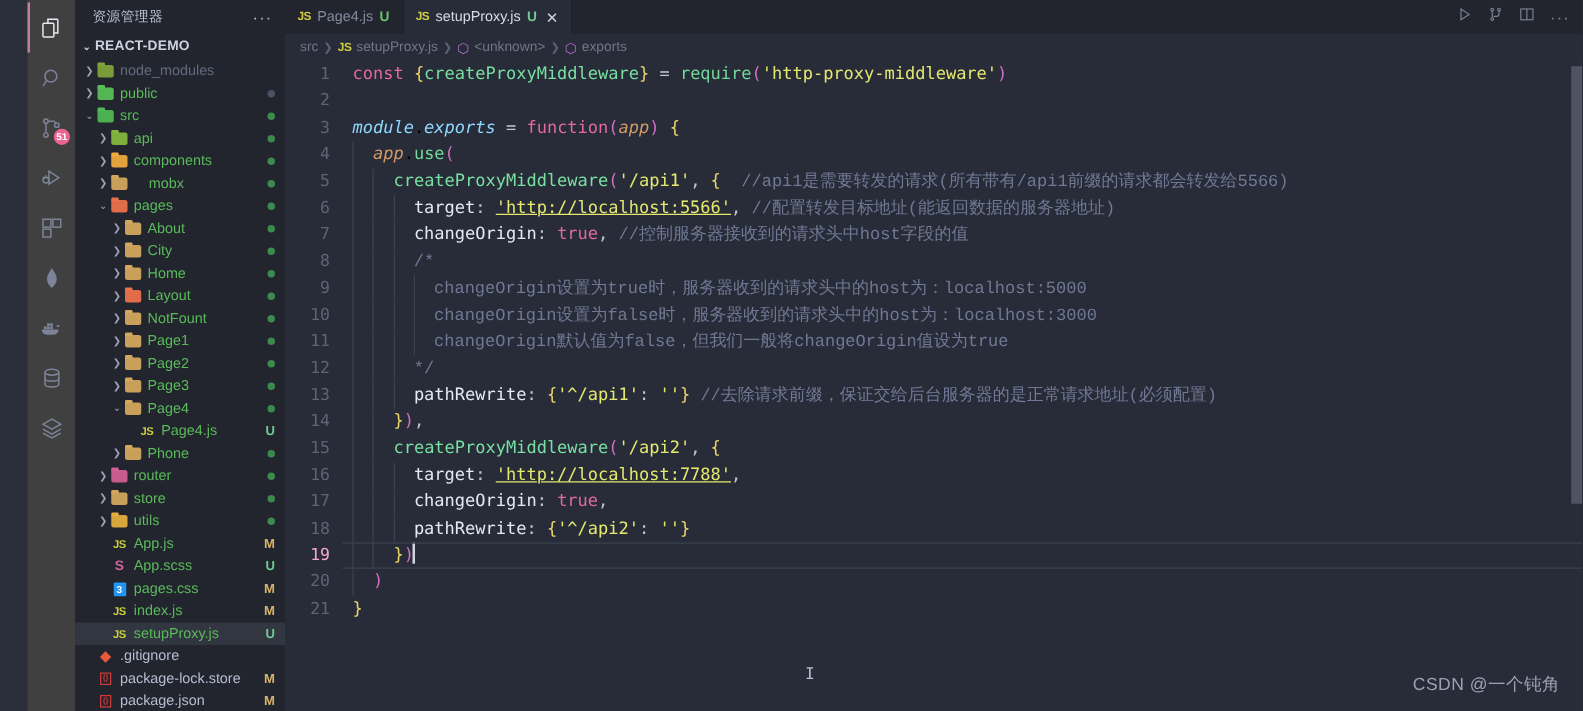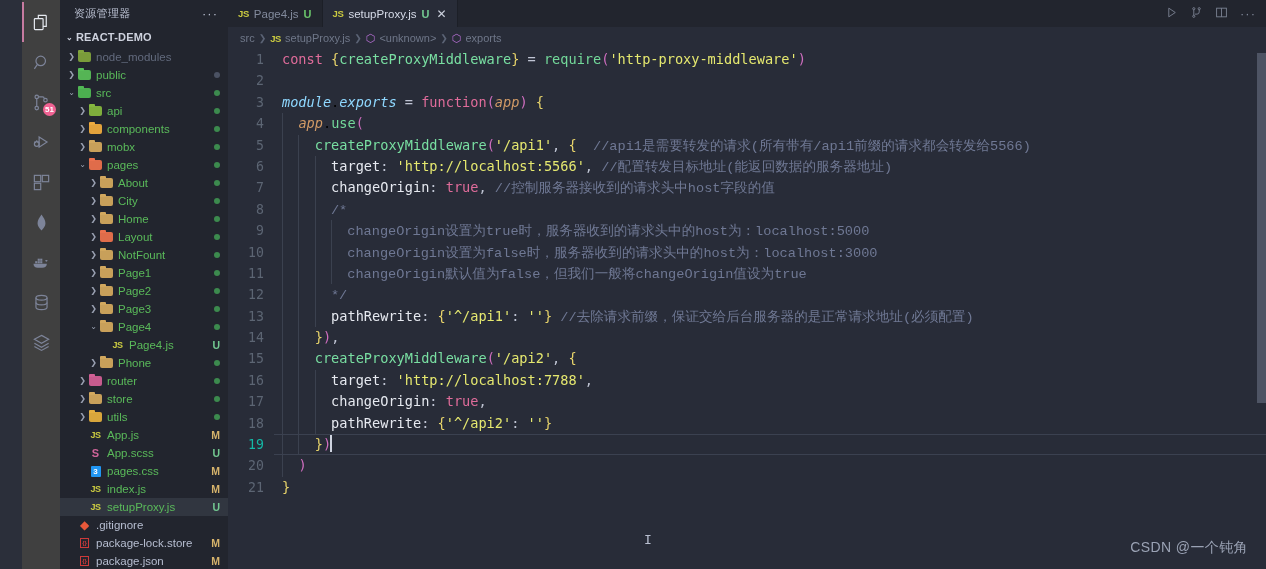--- a/index.html
+++ b/index.html
@@ -114,35 +114,35 @@
   .cline { height: 21.4px; display: flex; position: relative; }
   .cline.cur::after {
     content:""; position:absolute; left:46px; right:0; top:0; bottom:0;
     border-top: 1px solid #3b4150; border-bottom: 1px solid #3b4150;
     pointer-events:none;
   }
   .lnum {
     width: 46px; flex: 0 0 46px; text-align: right; padding-right: 10px;
     color: #5c6573; font-size: 13.2px;
   }
-  .cline.cur .lnum { color: #14b8a6; }
+  .cline.cur .lnum { color: #f9a8d4; }
   .ctext { flex: 1; position: relative; padding-left: 8px; }
 
   
   .ig { position:absolute; top:0; bottom:0; width:1px; background:#3b414f; }
 
   
   .kw   { color: #e06c9b; }
   .fn   { color: #73d99a; }
   .id   { color: #79dfa2; }
   .var  { color: #d19a66; font-style: italic; }
   .mod  { color: #8fd8ff; font-style: italic; }
   .prop { color: #e6e9f0; }
   .str  { color: #e5e86f; }
-  .strl { color: #e5e86f; text-decoration-color: #e5e86f;}
+  .strl { color: #e5e86f; text-decoration: underline; text-decoration-color: #e5e86f;}
   .com  { color: #6f7894; font-style: normal; font-family: Liberation Mono, monospace; }
   .op   { color: #c0c5d4; }
   .pk   { color: #e06c9b; }
   .br1  { color: #e8d46b; }
   .br2  { color: #d06ec0; }
 
   .caret {
     display:inline-block; width:1.5px; height:17px; background:#cfd4e0;
     vertical-align:-3px; margin-left:-1px;
   }
@@ -299,21 +299,21 @@
           </span>
           <span class="label" style="padding-left:4px">components</span>
           <span class="dot "></span>
         </div>
         <div class="row">
           <span style="width:17px;flex:0 0 17px"></span>
           <span class="twisty">❯</span>
           <span class="ficon">
             <span class="fold" style="background:#c8a05a"></span>
           </span>
-          <span class="label" style="padding-left:4px">mobx</span>
+          <span class="label" style="padding-left:16px">mobx</span>
           <span class="dot "></span>
         </div>
         <div class="row">
           <span style="width:17px;flex:0 0 17px"></span>
           <span class="twisty">⌄</span>
           <span class="ficon">
             <span class="fold" style="background:#e06c4a"></span>
           </span>
           <span class="label" style="padding-left:4px">pages</span>
           <span class="dot "></span>

